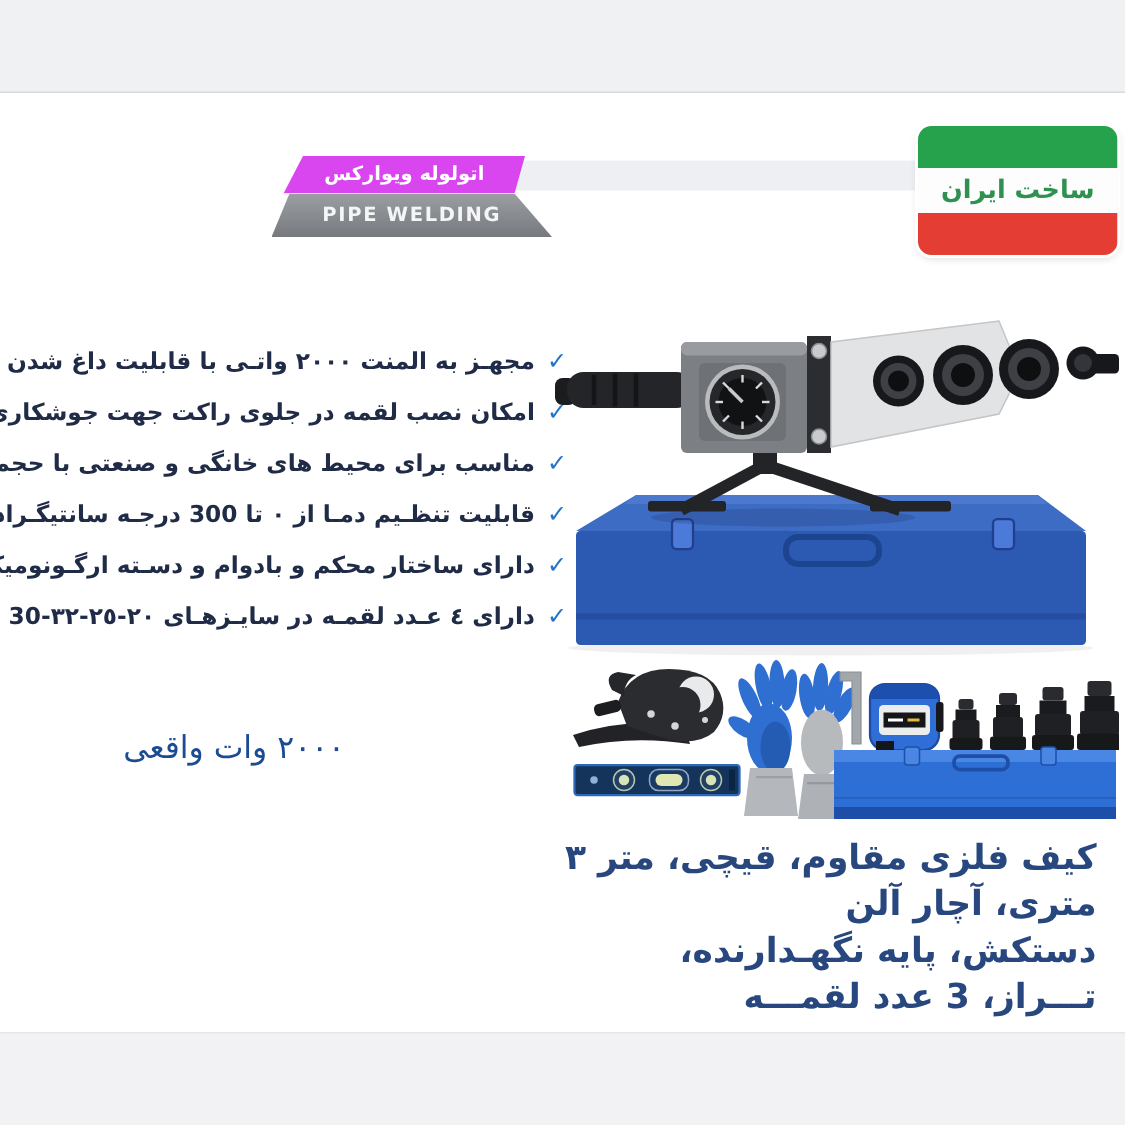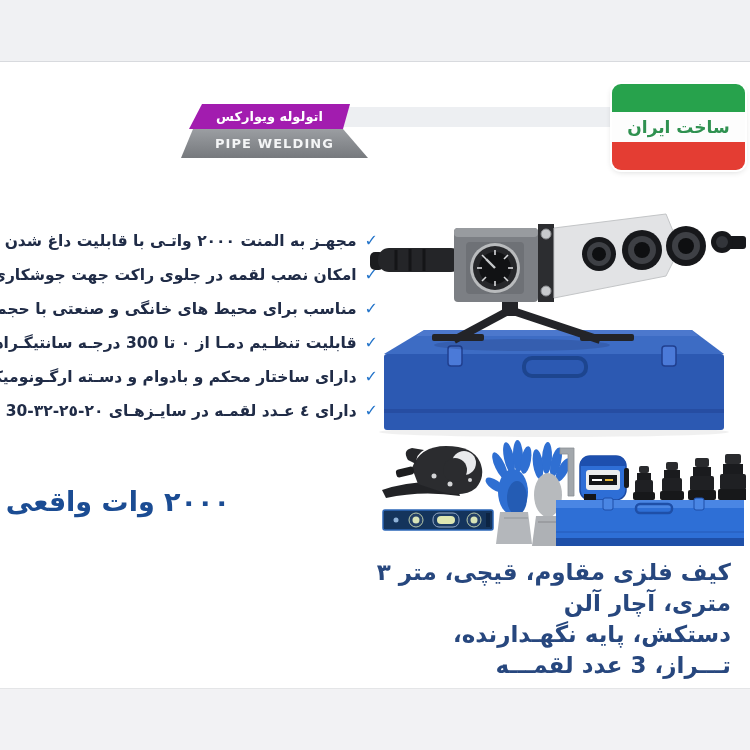--- a/index.html
+++ b/index.html
@@ -7,21 +7,21 @@
     position:relative;width:750px;height:750px;overflow:hidden;
     background:#ffffff;font-family:"DejaVu Sans",sans-serif;
   }
   
   .top-band{position:absolute;left:0;top:0;width:750px;height:61px;background:#f0f1f3;border-bottom:1px solid #d8dade;}
   .bottom-band{position:absolute;left:0;top:688px;width:750px;height:62px;background:#f2f2f4;border-top:1px solid #e4e5e7;}
 
   
   .header-strip{position:absolute;left:205px;top:107px;width:430px;height:20px;background:#edeff2;}
   .ribbon-blue{
-    position:absolute;left:189px;top:104px;width:161px;height:25px;background:#a21caf;
+    position:absolute;left:189px;top:104px;width:161px;height:25px;background:#d946ef;
     clip-path:polygon(13px 0,100% 0,calc(100% - 7px) 100%,0 100%);
     color:#ffffff;font-size:13px;font-weight:bold;line-height:25px;text-align:center;direction:rtl;
   }
   .ribbon-gray{
     position:absolute;left:181px;top:129px;width:187px;height:29px;
     background:linear-gradient(#9b9ea2,#76797d);
     clip-path:polygon(12px 0,calc(100% - 25px) 0,100% 100%,0 100%);
     color:#f4f5f6;font-size:13px;font-weight:bold;letter-spacing:1.1px;line-height:29px;text-align:center;
   }
 
@@ -36,21 +36,21 @@
   .flag-red{height:28px;background:#e43d33;}
 
   
   .features{position:absolute;right:372px;top:230px;direction:rtl;}
   .features ul{list-style:none;margin:0;padding:0;}
   .features li{margin:0 0 12px 0;font-size:15.5px;font-weight:bold;color:#202c47;white-space:nowrap;line-height:21px;}
   .features .check{color:#2273c9;margin-left:8px;font-size:16px;}
 
   
   .wattage{position:absolute;right:520px;top:486px;direction:rtl;white-space:nowrap;
-    font-size:27px;font-weight:bold;color:#1b4c93;}
+    font-size:21px;font-weight:normal;color:#1b4c93;}
 
   
   .caption{position:absolute;right:19px;top:557px;width:356px;direction:rtl;text-align:right;
     color:#27477e;font-size:23px;font-weight:bold;line-height:31px;}
 
   .art{position:absolute;}
 </style>
 </head>
 <body>
 

